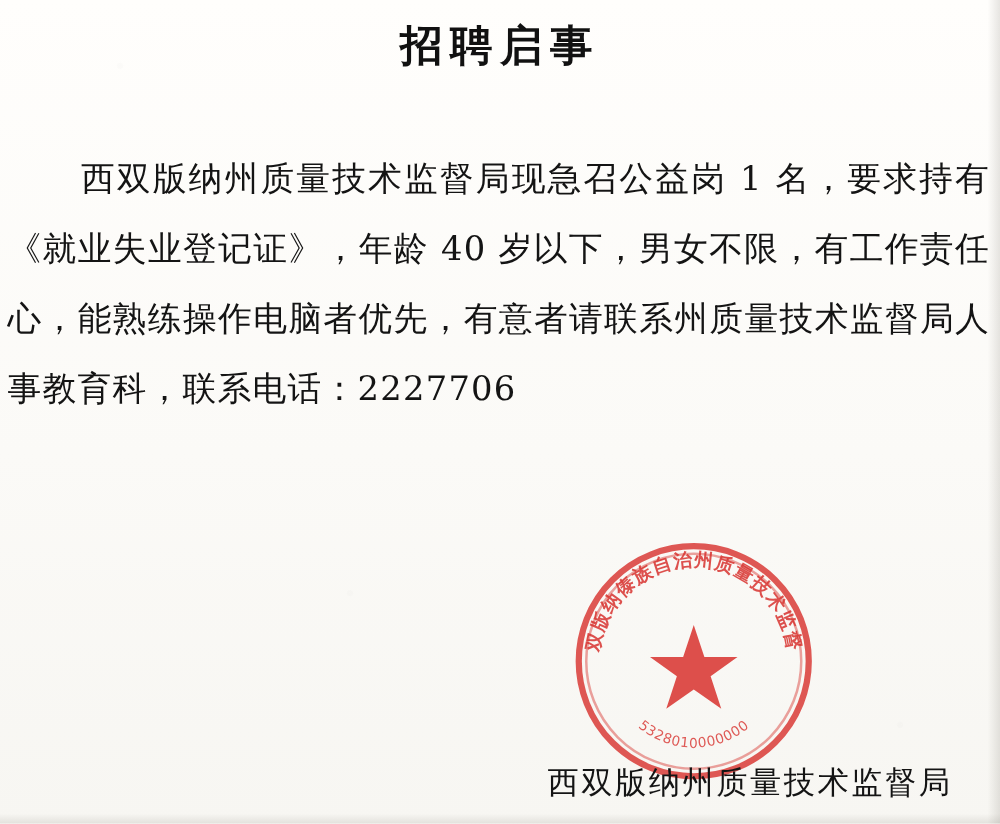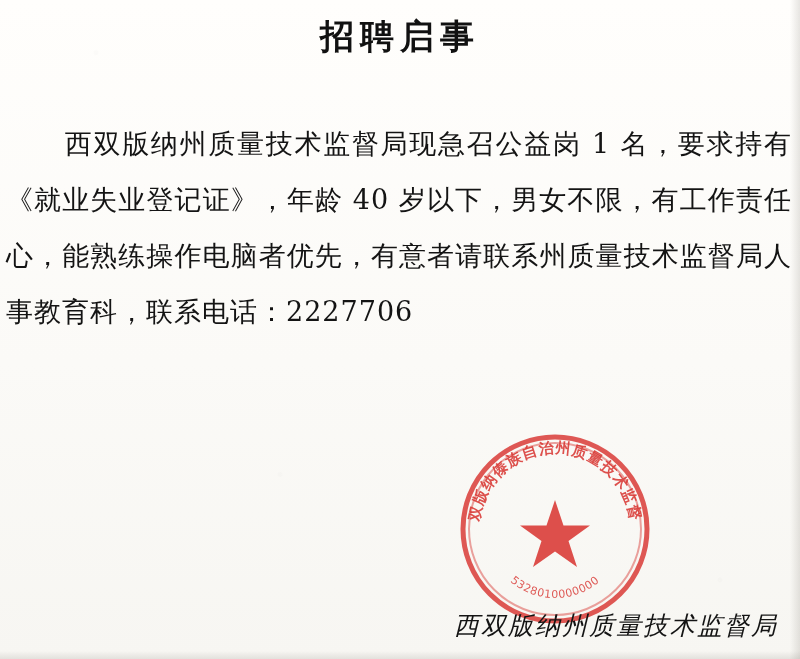--- a/index.html
+++ b/index.html
@@ -76,29 +76,28 @@
     text-align: justify;
     text-align-last: left;
   }
   .body-text .indent {
     display: inline-block;
     width: 58px;
   }
 
   .sign-block {
     position: absolute;
-    right: 22px;
+    right: 38px;
     bottom: 8px;
     text-align: right;
     font-size: 25px;
     line-height: 50px;
     letter-spacing: 2px;
     font-family: "DejaVu Serif", "Liberation Serif", serif;
     color: #141414;
-    font-style: italic;
   }
   .sign-org {
     white-space: nowrap;
   }
   .sign-date {
     white-space: nowrap;
     padding-left: 58px;
   }
 
   

